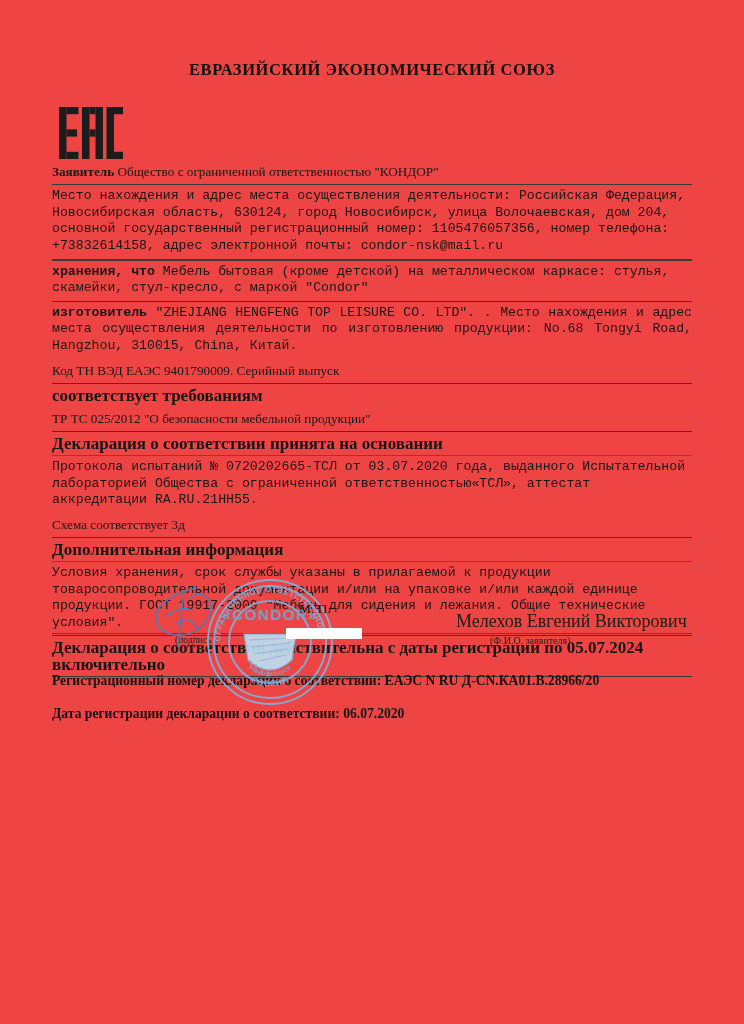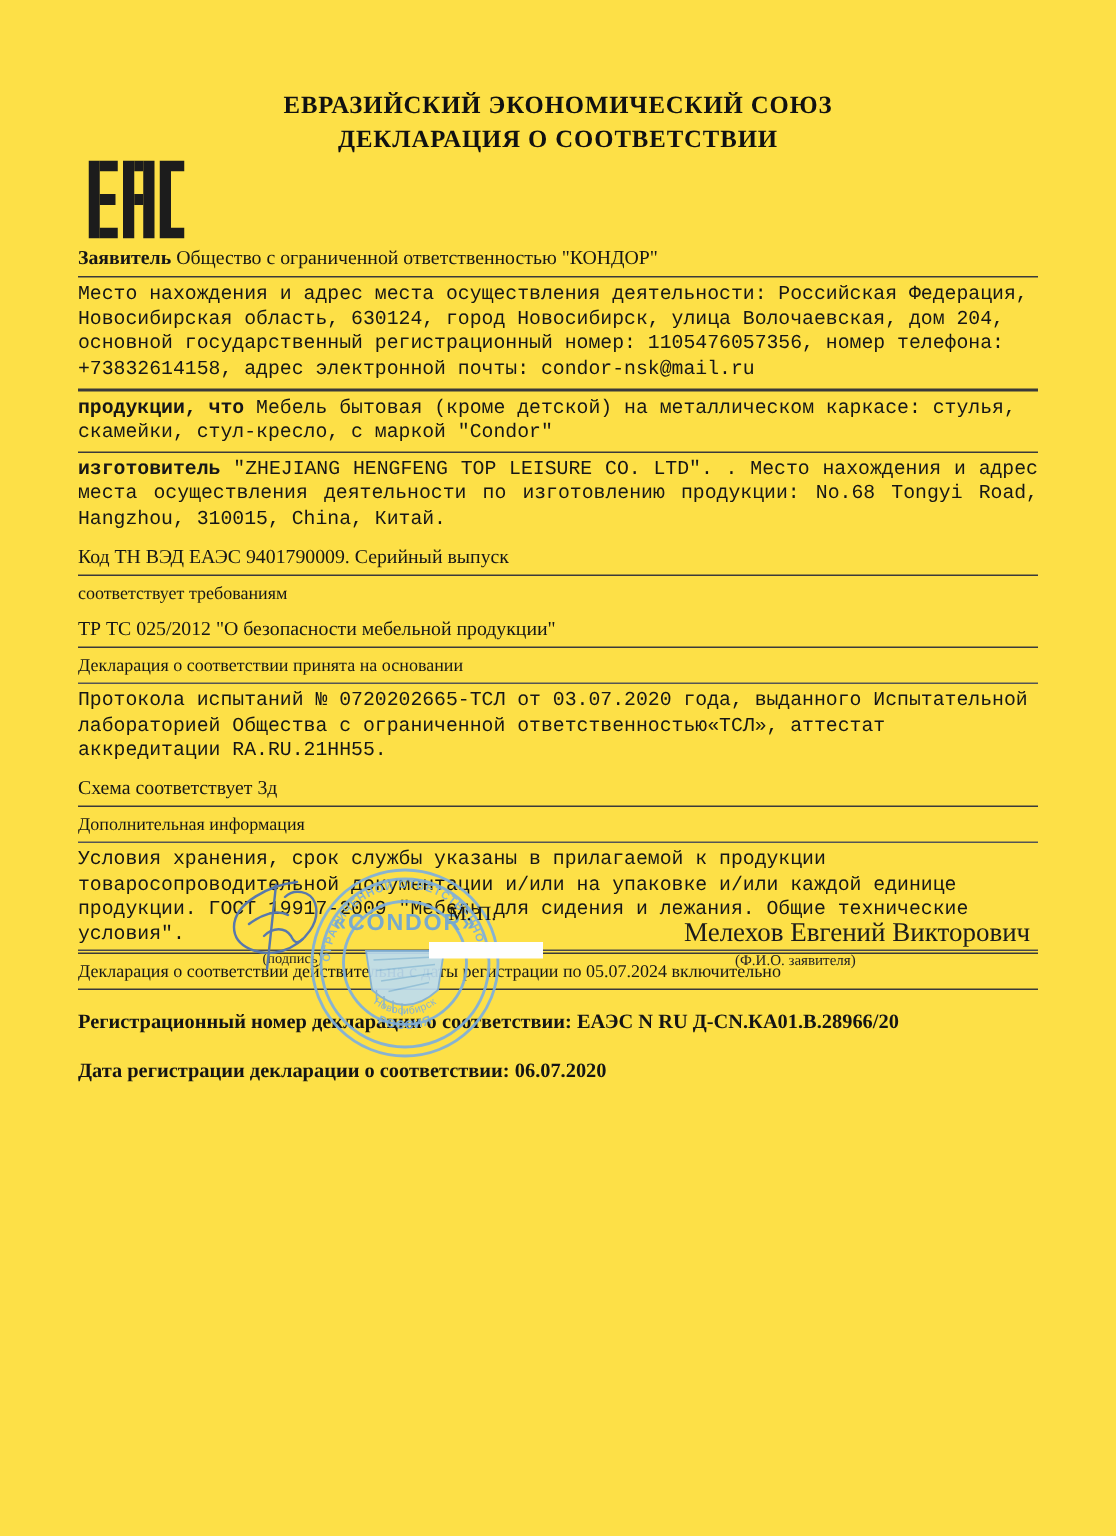--- a/index.html
+++ b/index.html
@@ -12,21 +12,21 @@
     height: 1024px;
     position: relative;
     font-family: "Liberation Serif", "DejaVu Serif", serif;
     color: #161616;
     overflow: hidden;
   }
 
   .page {
     position: absolute;
     inset: 0;
-    background: #fde047;
+    background: #ef4444;
   }
 
   
   .doc-header {
     position: absolute;
     left: 0;
     right: 0;
     top: 58px;
     text-align: center;
   }
@@ -70,22 +70,22 @@
     line-height: 17.2px;
   }
   .row.tight { line-height: 16.6px; font-family: Liberation Mono, monospace; }
   .row b, .lead {
     font-weight: bold;
   }
   .row.justify { text-align: justify; }
 
   .hdr-row {
     padding: 3px 0 3px 0;
-    font-size: 12px;
-    font-weight: normal;
+    font-size: 17px;
+    font-weight: bold;
     line-height: 17px;
   }
 
   
   .sign-area {
     position: absolute;
     left: 52px;
     top: 592px;
     width: 640px;
     height: 70px;
@@ -172,21 +172,20 @@
     color: #141414;
   }
 </style>
 </head>
 <body>
 
 <div class="page">
 
   <div class="doc-header">
     <div class="title-line">ЕВРАЗИЙСКИЙ ЭКОНОМИЧЕСКИЙ СОЮЗ</div>
-    <div class="title-line">ДЕКЛАРАЦИЯ О СООТВЕТСТВИИ</div>
   </div>
 
   <div class="eac-mark">
     <svg width="64" height="52" viewBox="0 0 64 52" xmlns="http://www.w3.org/2000/svg">
       <g fill="#1c1c1c">
 
         <path d="M0 0 h7.5 v52 h-7.5 z"></path>
         <path d="M7.5 0 h12 v7.2 h-12 z"></path>
         <path d="M7.5 22.4 h10.5 v7.2 h-10.5 z"></path>
         <path d="M7.5 44.8 h12 v7.2 h-12 z"></path>
@@ -210,21 +209,21 @@
       <span>Общество с ограниченной ответственностью "КОНДОР"</span>
     </div>
     <div class="rule"></div>
 
     <div class="row tight">Место нахождения и адрес места осуществления деятельности: Российская Федерация, Новосибирская область, 630124, город Новосибирск, улица Волочаевская, дом 204, основной государственный регистрационный номер: 1105476057356, номер телефона: +73832614158, адрес электронной почты: condor-nsk@mail.ru</div>
     <div class="rule"></div>
 
     <div class="rule"></div>
 
     <div class="row tight">
-      <span class="lead">продукции, что</span>
+      <span class="lead">хранения, что</span>
       <span>Мебель бытовая (кроме детской) на металлическом каркасе: стулья, скамейки, стул-кресло, с маркой "Condor"</span>
     </div>
     <div class="rule"></div>
 
     <div class="row tight justify">
       <span class="lead">изготовитель</span>
       <span>"ZHEJIANG HENGFENG TOP LEISURE CO. LTD". . Место нахождения и адрес места осуществления деятельности по изготовлению продукции: No.68 Tongyi Road, Hangzhou, 310015, China, Китай.</span>
     </div>
 
     <div class="row">Код ТН ВЭД ЕАЭС 9401790009. Серийный выпуск</div>

